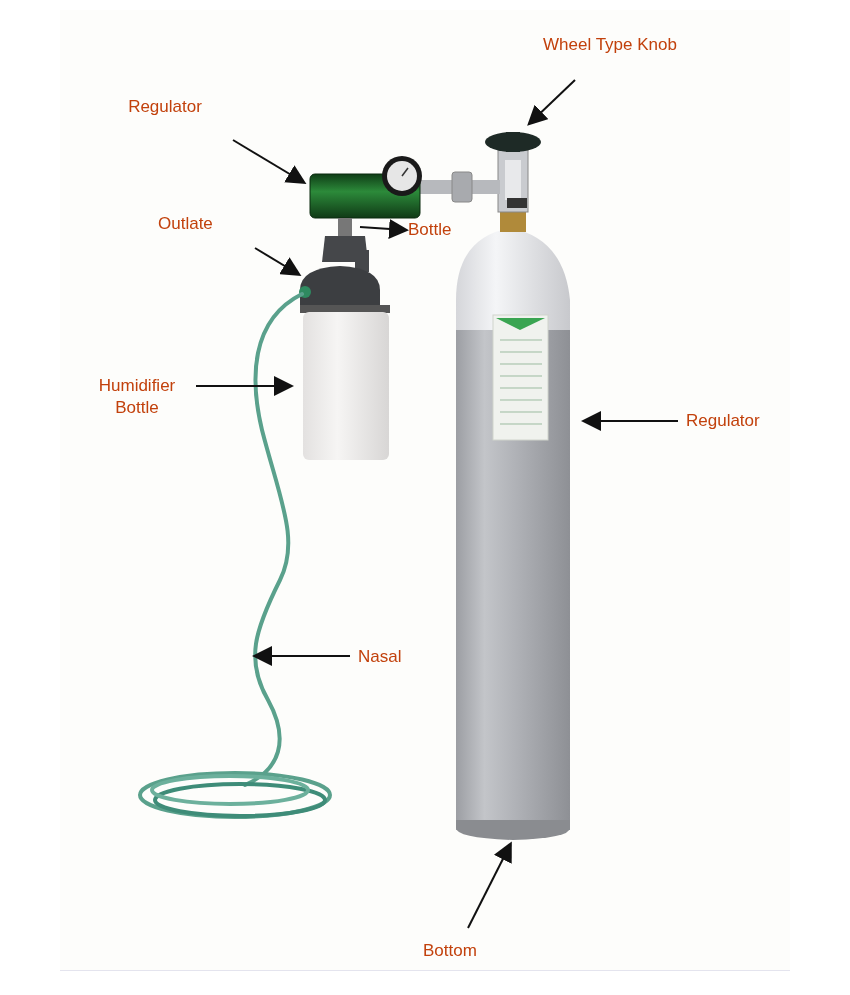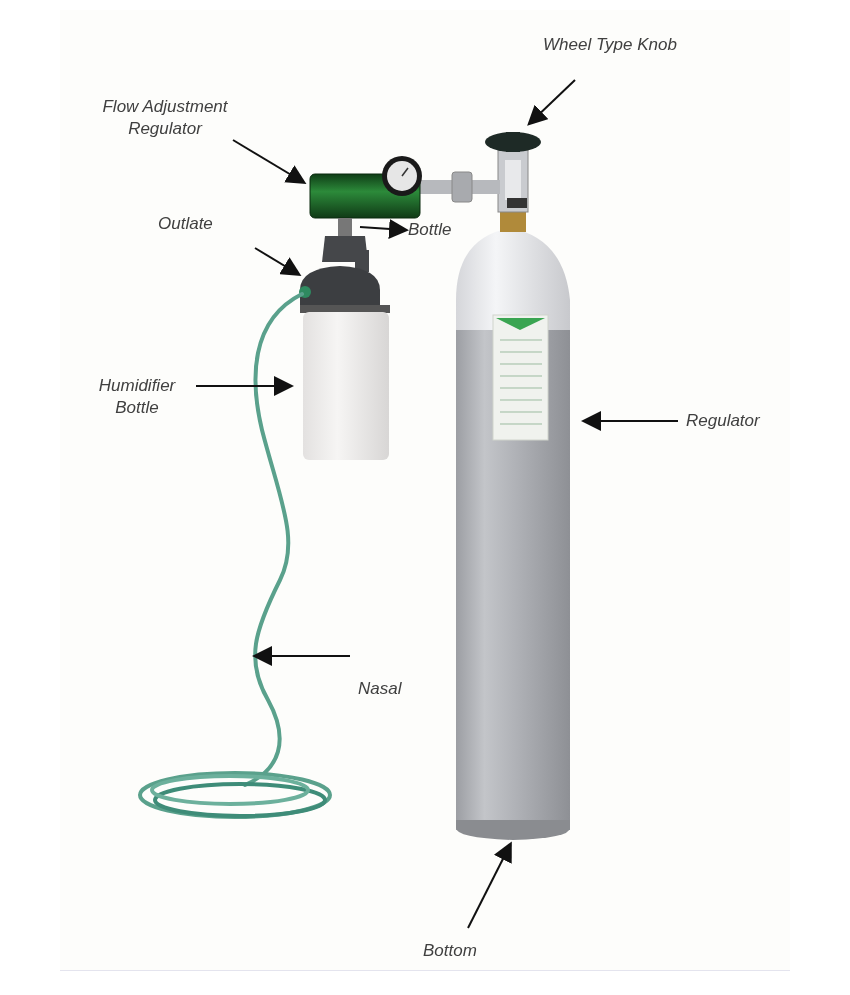--- a/index.html
+++ b/index.html
@@ -2,21 +2,21 @@
 <html><head>
 <meta charset="utf-8">
 <style>
   html, body { margin: 0; padding: 0; background: #ffffff; }
   body { width: 850px; height: 995px; position: relative; overflow: hidden;
          font-family: "Liberation Sans", "DejaVu Sans", sans-serif; }
   .frame { position: absolute; left: 60px; top: 10px; width: 730px; height: 960px;
            background: #fdfdfb; }
   .baseline { position: absolute; left: 60px; top: 970px; width: 730px; height: 1px; background: #e4e4ee; }
   svg.art { position: absolute; left: 0; top: 0; }
-  .label { position: absolute; color: #404040; font-size: 17px; line-height: 22px; text-align: center; white-space: nowrap; font-style: italic; }
+  .label { position: absolute; color: #c2410c; font-size: 17px; line-height: 22px; text-align: center; white-space: nowrap; }
 </style>
 </head>
 <body>
 
 <div class="frame"></div>
 <div class="baseline"></div>
 
 <svg class="art" width="850" height="995" viewBox="0 0 850 995">
   <defs>
     <linearGradient id="cyl" x1="0" x2="1" y1="0" y2="0">
@@ -113,24 +113,23 @@
     <line x1="678" y1="421" x2="585" y2="421" marker-end="url(#ah)"></line>
     <line x1="350" y1="656" x2="256" y2="656" marker-end="url(#ah)"></line>
     <line x1="468" y1="928" x2="510" y2="845" marker-end="url(#ah)"></line>
   </g>
 </svg>
 
 <div class="label" style="left:525px; top:34px; width:170px;">
   <div>Wheel Type Knob</div>
 </div>
 <div class="label" style="left:80px; top:96px; width:170px;">
-  <div>Flow Adjustment</div>
   <div>Regulator</div>
 </div>
 <div class="label" style="left:158px; top:213px;">Outlate</div>
 <div class="label" style="left:408px; top:219px;">Bottle</div>
 <div class="label" style="left:78px; top:375px; width:118px;">
   <div>Humidifier</div>
   <div>Bottle</div>
 </div>
 <div class="label" style="left:686px; top:410px;">Regulator</div>
-<div class="label" style="left:358px; top:646px;margin-top:32px;">Nasal</div>
+<div class="label" style="left:358px; top:646px;">Nasal</div>
 <div class="label" style="left:423px; top:940px;">Bottom</div>
 
 </body></html>

